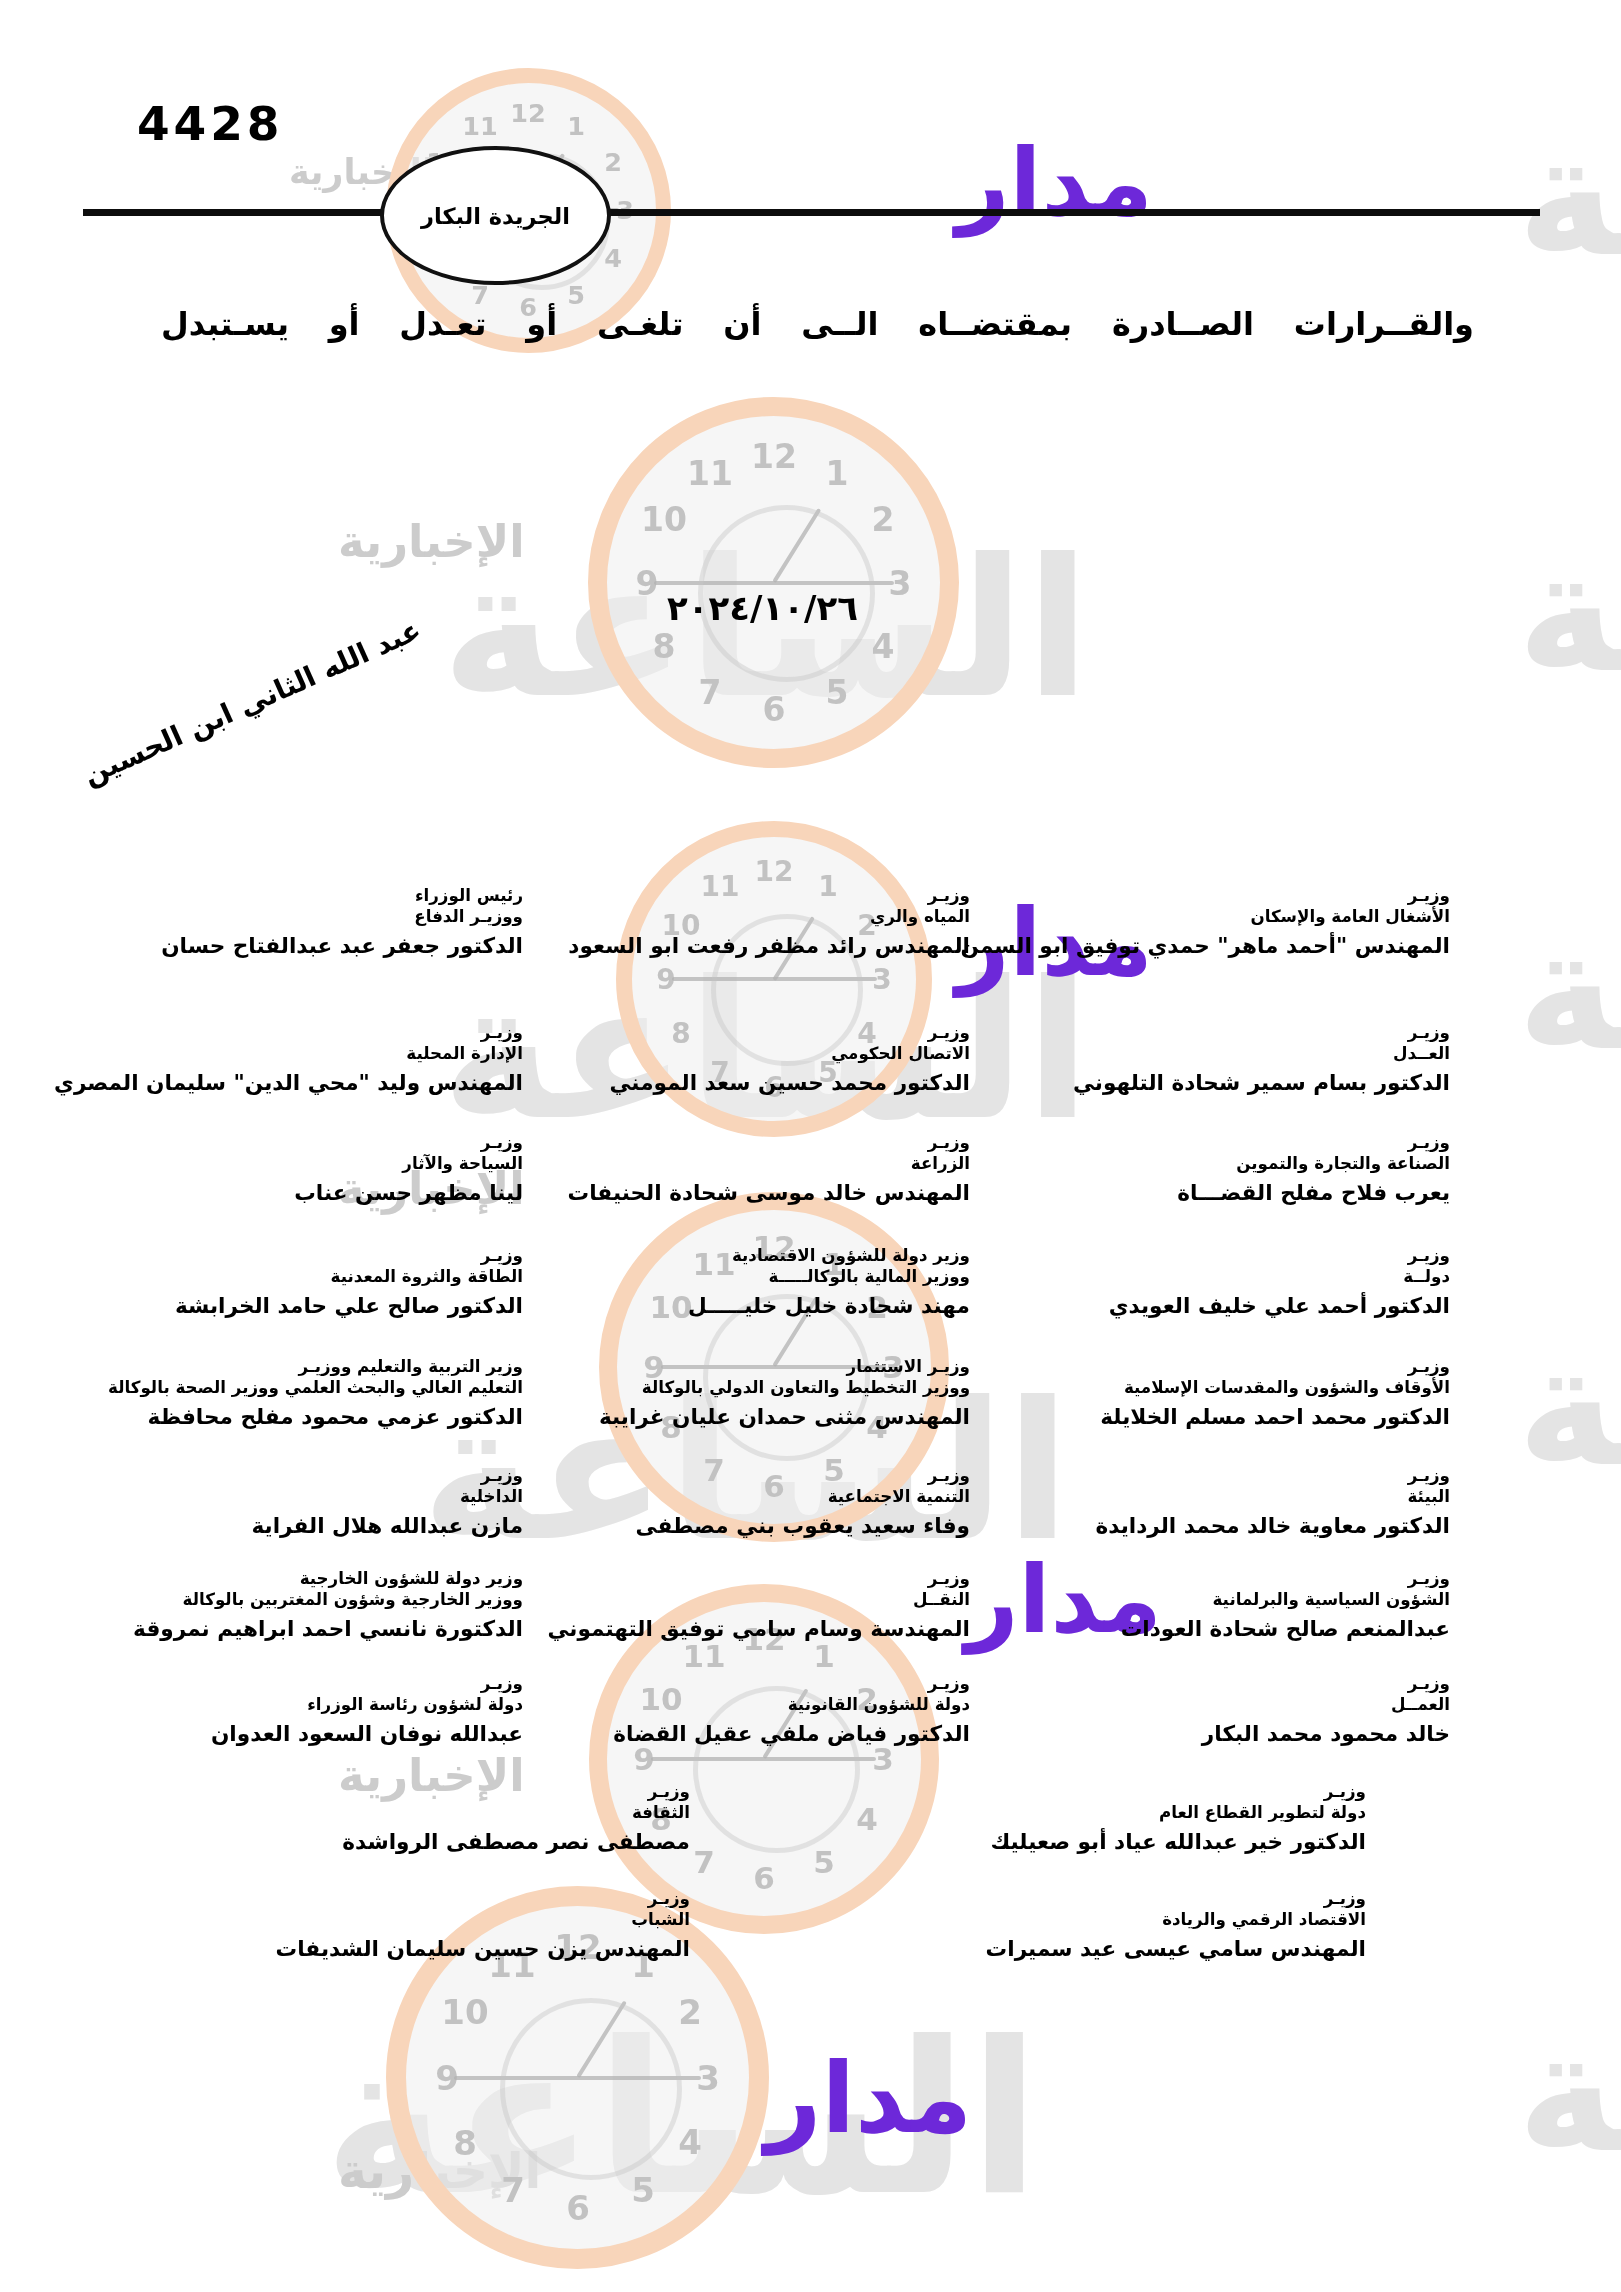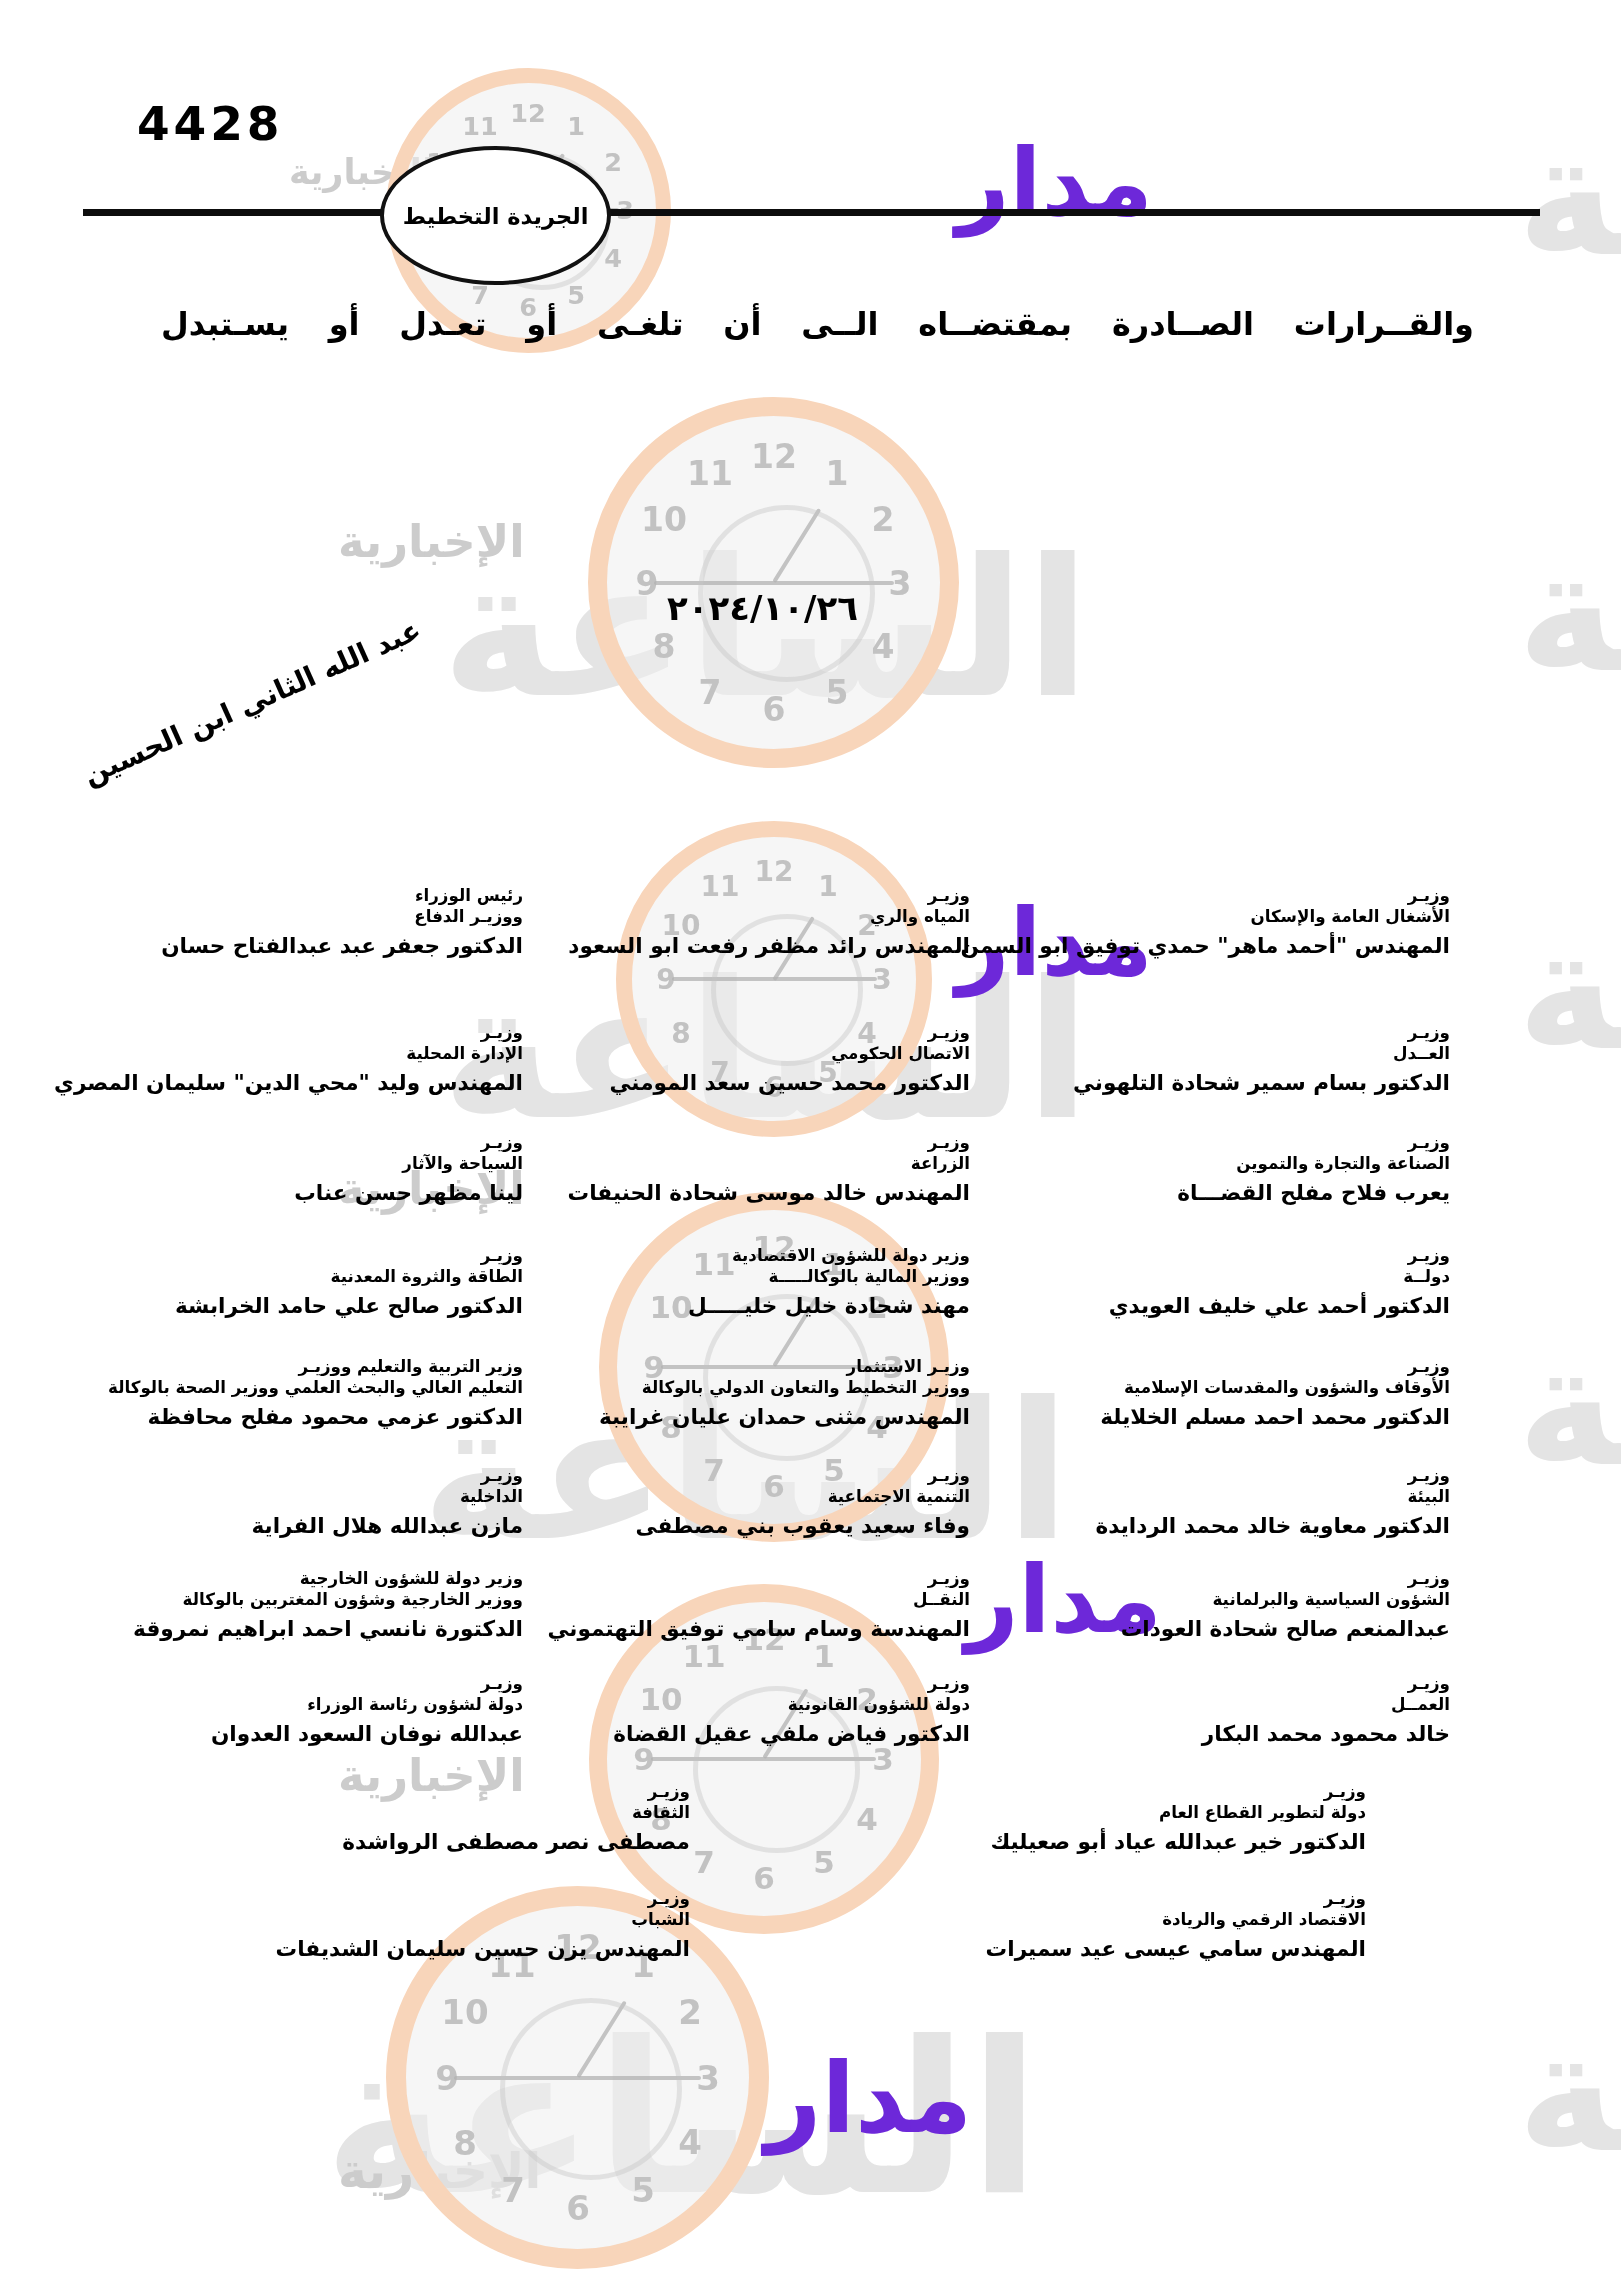--- a/index.html
+++ b/index.html
@@ -195,21 +195,21 @@
     </div>
   </div>
 
 <div class="content">
 
   <div class="page-number">4428</div>
 
   <div class="header-rule"></div>
 
   <div class="badge-oval">
-    <span class="badge-text">الجريدة التخطيط</span>
+    <span class="badge-text">الجريدة البكار</span>
   </div>
 
   <div class="article">
     <div class="article-line">والقــرارات الصــادرة بمقتضــاه الــى أن تلغـى أو تعـدل أو يسـتبدل</div>
   </div>
 
   <div class="decree-date">٢٠٢٤/١٠/٢٦</div>
 
   <div class="signature">عبد الله الثاني ابن الحسين</div>
 

